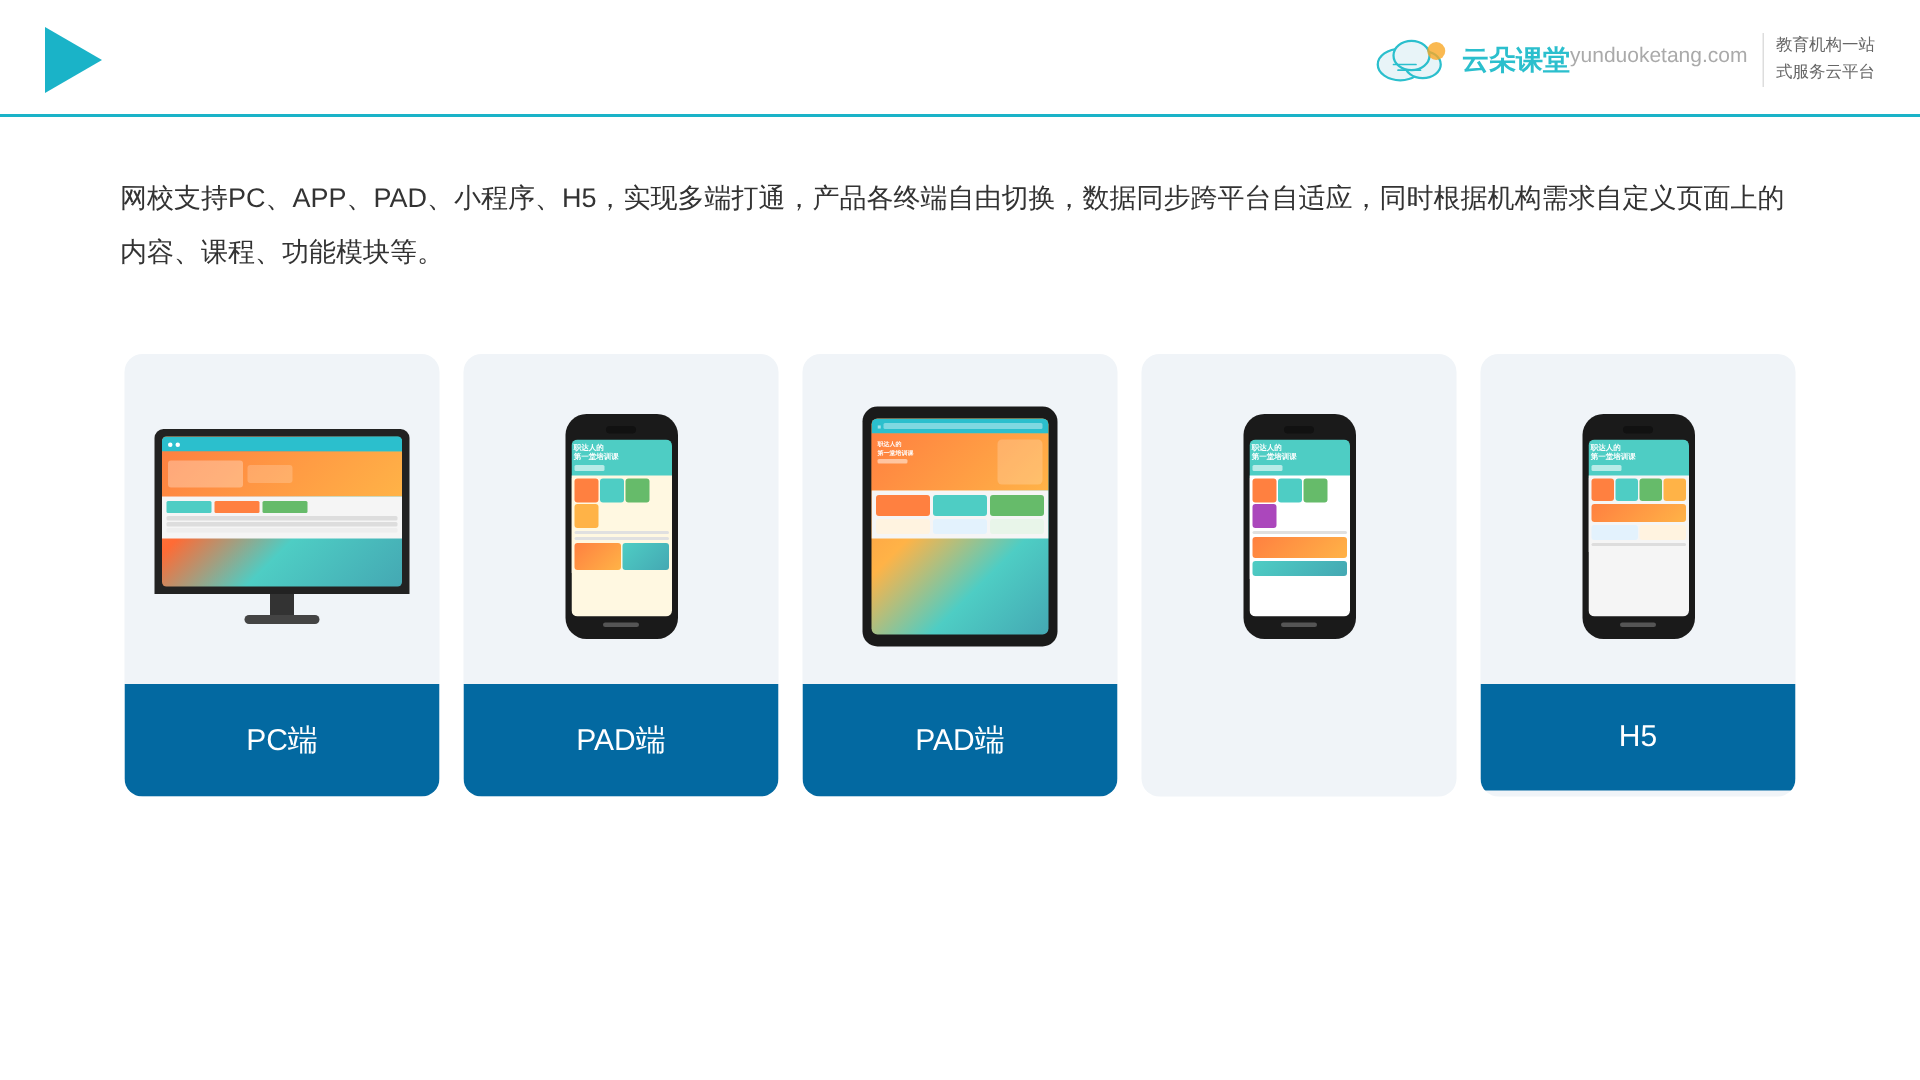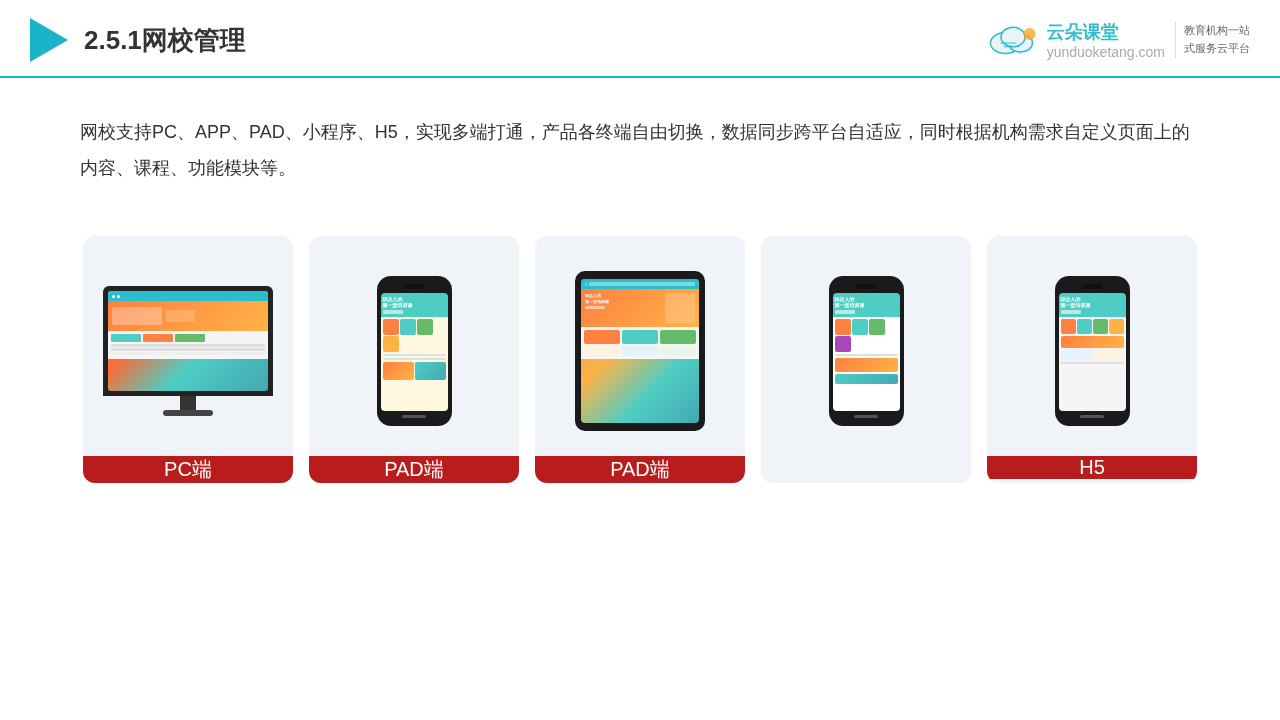--- a/index.html
+++ b/index.html
@@ -75,25 +75,25 @@
     .card-image-area {
       width: 100%;
       height: 220px;
       display: flex;
       align-items: center;
       justify-content: center;
       padding: 20px 10px 10px;
     }
     .card-label {
       width: 100%;
-      background: #b91c1c;
+      background: #0369a1;
       color: #fff;
       font-size: 20px;
       text-align: center;
-      padding: 0 0;
+      padding: 24px 0;
       font-weight: 500;
     }
 
     
     
     .monitor-wrap {
       display: flex;
       flex-direction: column;
       align-items: center;
     }
@@ -193,37 +193,34 @@
       display: flex;
       align-items: center;
     }
   </style>
 </head>
 <body>
 
 <div class="header">
   <div class="header-left">
     <div class="logo-triangle"></div>
-    <h1 class="page-title">
-      <span>2.5.1</span><span>网校管理</span>
-    </h1>
   </div>
   <div class="header-brand-container">
     <svg class="cloud-icon" viewBox="0 0 80 48" xmlns="http://www.w3.org/2000/svg">
 
       <ellipse cx="30" cy="28" rx="20" ry="14" fill="#e8f4f8" stroke="#2bbfcd" stroke-width="2"></ellipse>
       <ellipse cx="50" cy="28" rx="16" ry="12" fill="#e8f4f8" stroke="#2bbfcd" stroke-width="2"></ellipse>
       <ellipse cx="40" cy="20" rx="16" ry="13" fill="#e8f4f8" stroke="#2bbfcd" stroke-width="2"></ellipse>
 
       <circle cx="62" cy="16" r="8" fill="#f9a825" opacity="0.8"></circle>
 
       <line x1="24" y1="28" x2="44" y2="28" stroke="#2bbfcd" stroke-width="1.5" stroke-linecap="round"></line>
       <line x1="28" y1="33" x2="48" y2="33" stroke="#2bbfcd" stroke-width="1.5" stroke-linecap="round"></line>
     </svg>
-    <div style="display:flex;flex-direction:column;margin-left:4px;">
+    <div style="display:flex;flex-direction:row;margin-left:4px;">
       <div style="font-size:18px;font-weight:700;color:#2bbfcd;">云朵课堂</div>
       <div style="font-size:14px;color:#aaa;">yunduoketang.com</div>
     </div>
     <div class="brand-tagline" style="margin-left:10px;border-left:1px solid #ddd;padding-left:8px;font-size:11px;color:#666;line-height:1.6;">教育机构一站<br>式服务云平台</div>
   </div>
 </div>
 
 <div class="description">
   <p>网校支持PC、APP、PAD、小程序、H5，实现多端打通，产品各终端自由切换，数据同步跨平台自适应，同时根据机构需求自定义页面上的内容、课程、功能模块等。</p>
 </div>

